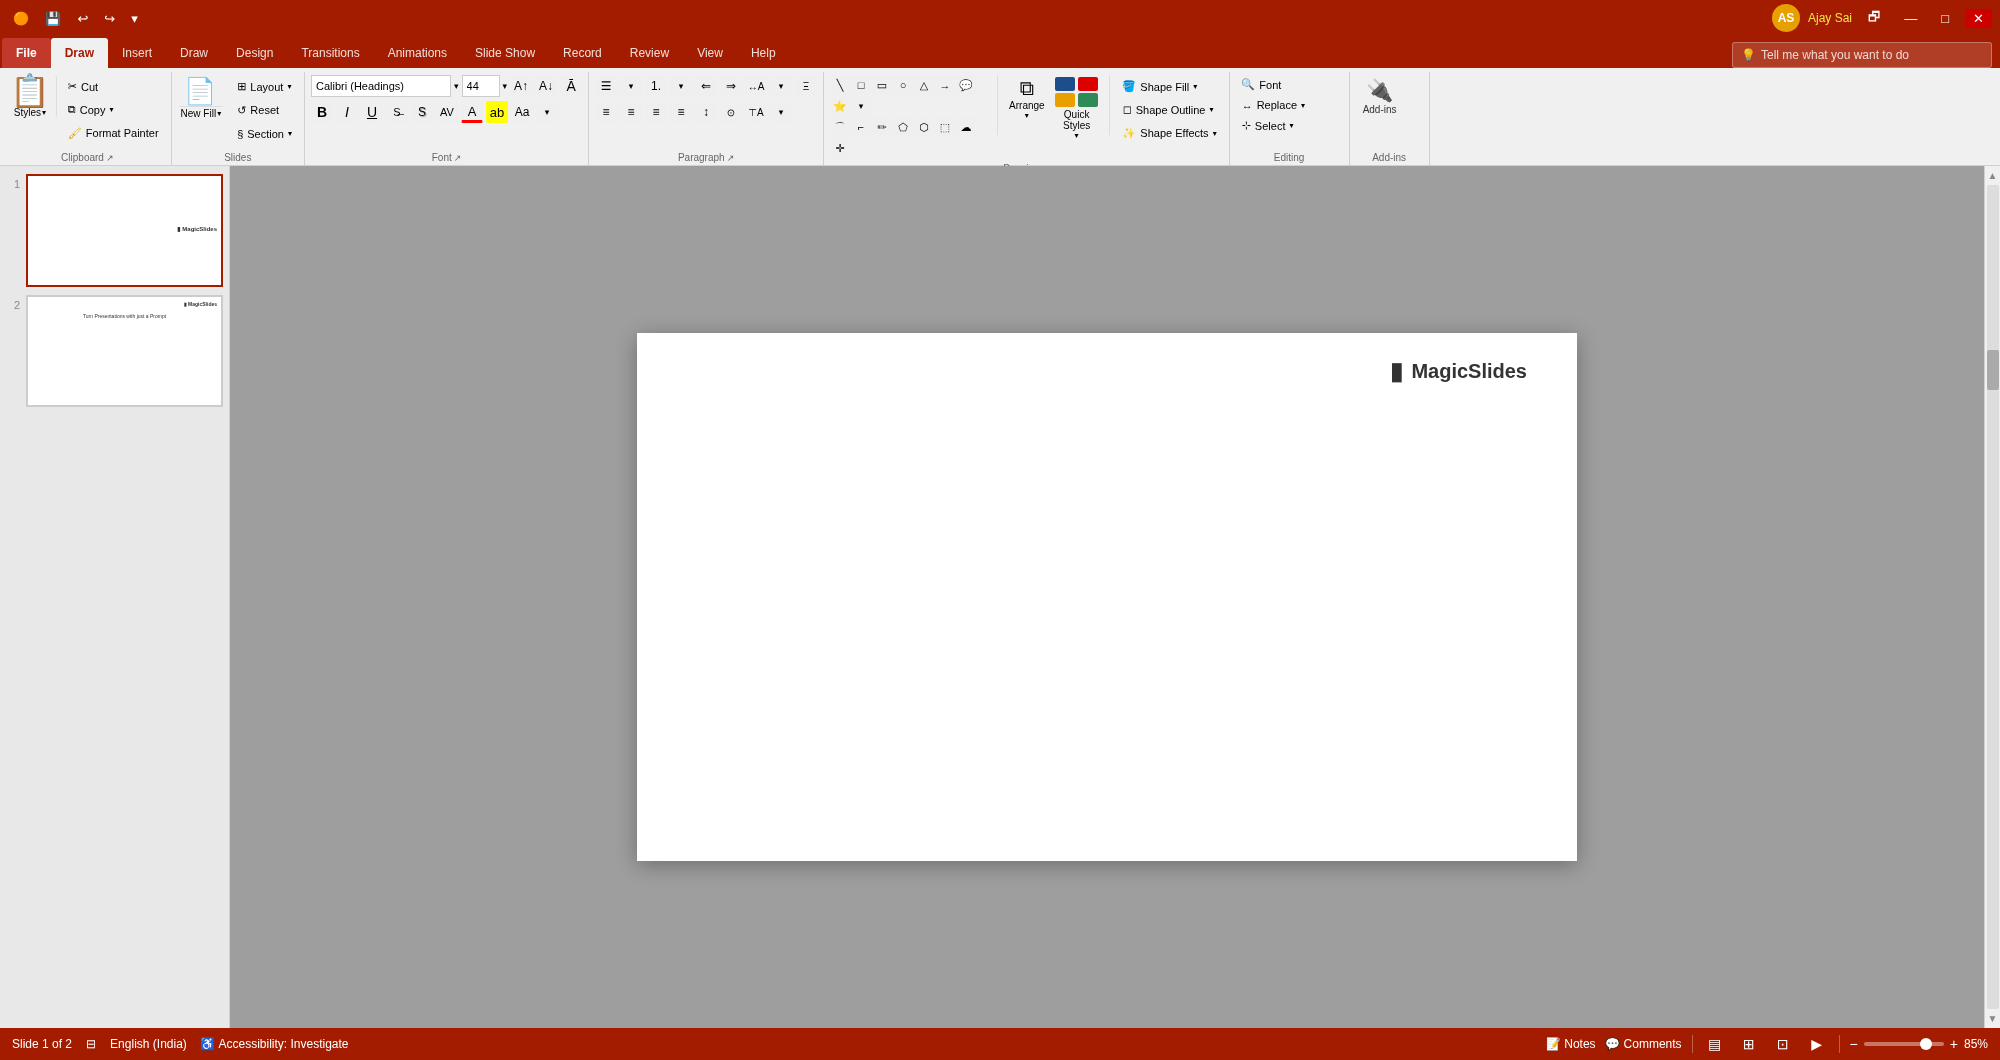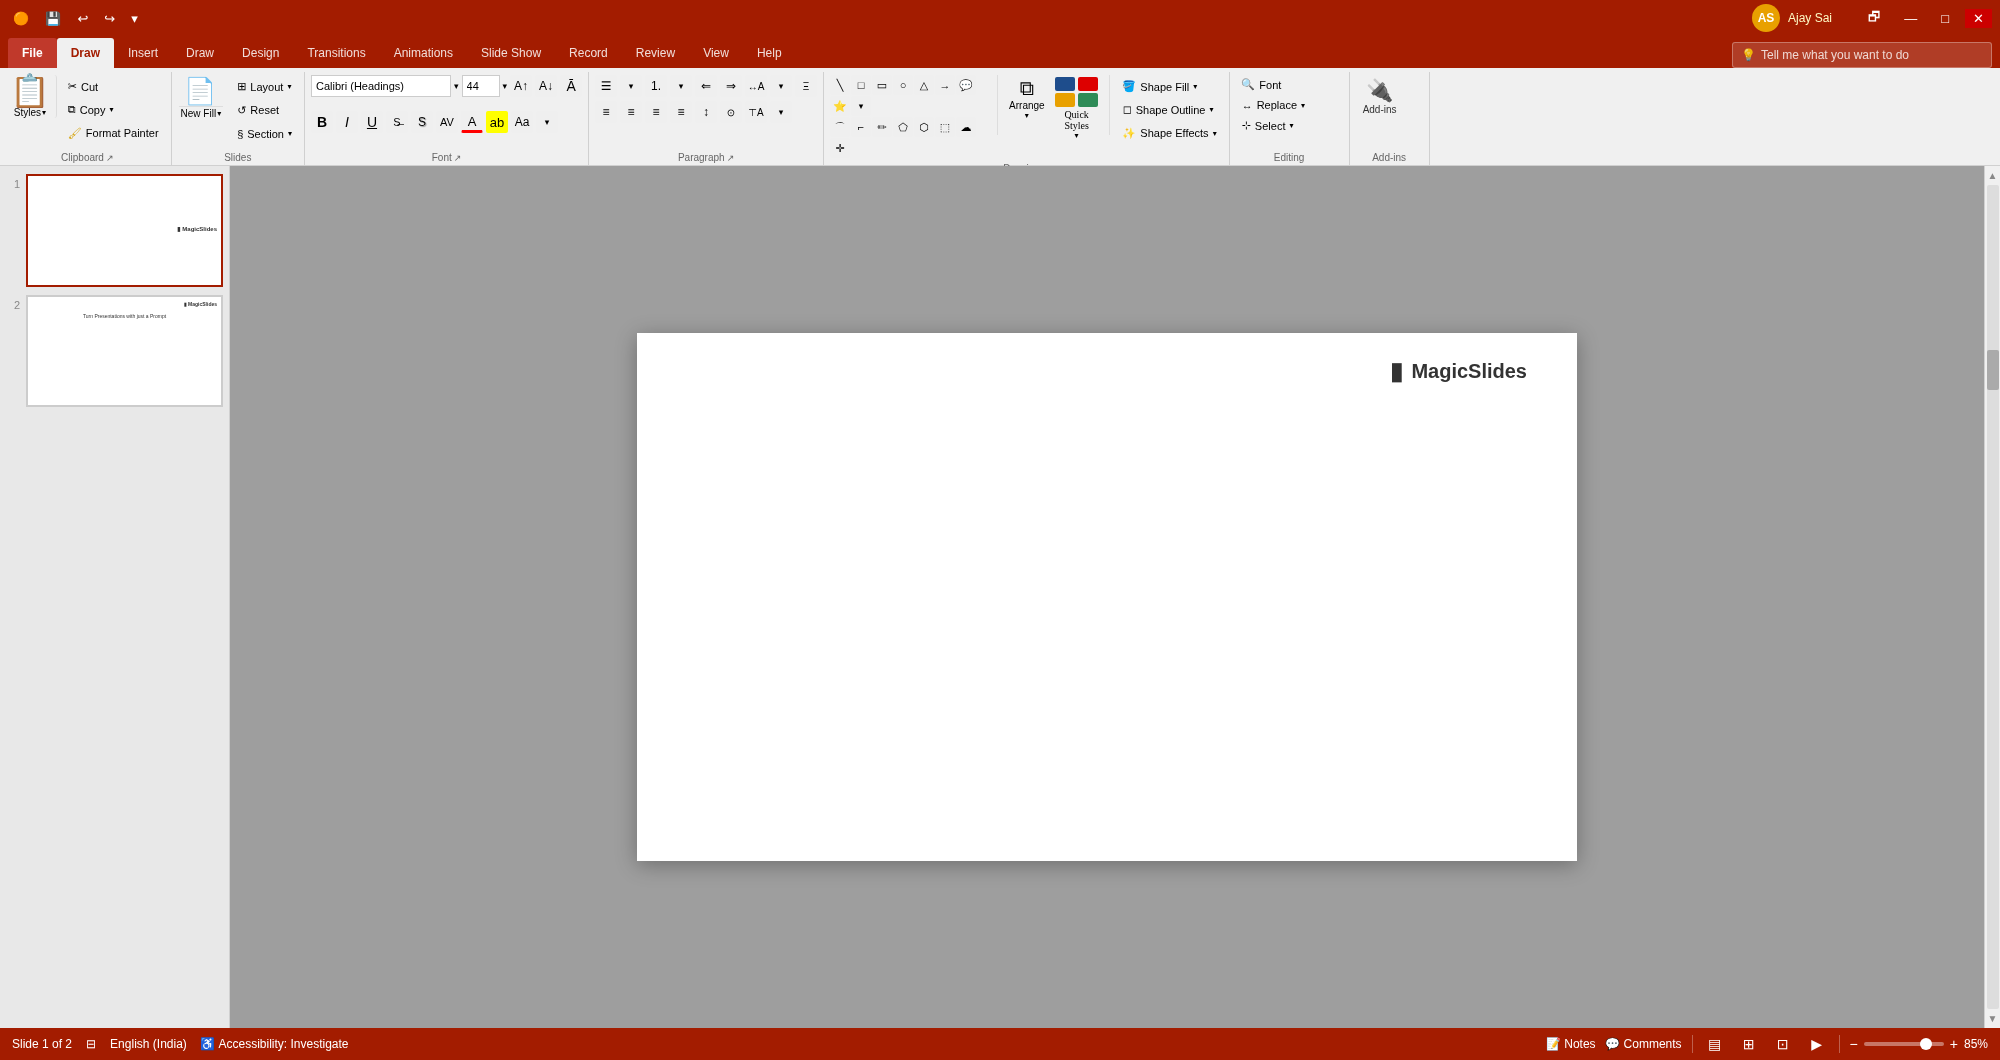--- a/index.html
+++ b/index.html
@@ -28,21 +28,21 @@
       width: 28px; height: 28px;
       display: flex; align-items: center; justify-content: center;
       font-size: 12px; font-weight: bold; color: white;
     }
 
     
     .ribbon-tabs {
       background: #a31c00;
       display: flex;
       align-items: flex-end;
-      padding-left: 8px;
+      padding-left: 2px;
       height: 32px;
     }
     .ribbon-tab {
       padding: 6px 14px;
       font-size: 12px;
       color: rgba(255,255,255,0.85);
       cursor: pointer;
       border-radius: 3px 3px 0 0;
       height: 30px;
       display: flex; align-items: center;
@@ -288,41 +288,40 @@
     .arrange-btn { display: flex; flex-direction: column; align-items: center; font-size: 10px; cursor: pointer; padding: 2px 4px; border-radius: 2px; }
 
     .quick-styles-box {
       width: 50px;
       display: flex;
       flex-direction: column;
       align-items: center;
       font-size: 10px;
       cursor: pointer;
       padding: 2px;
-      font-family: Liberation Serif, serif;
     }
     .qs-grid { display: grid; grid-template-columns: repeat(2, 1fr); gap: 2px; width: 44px; margin-bottom: 2px; }
     .qs-cell { width: 20px; height: 14px; border-radius: 2px; }
   </style>
 </head>
 <body>
 
 <div class="title-bar">
   <div class="title-bar-left">
     <button class="qat-btn">🟠</button>
     <button class="qat-btn">💾</button>
     <button class="qat-btn">↩</button>
     <button class="qat-btn">↪</button>
     <button class="qat-btn">▾</button>
   </div>
   <div class="title-bar-right">
     <div class="user-avatar">
       <span>AS</span>
     </div>
-    <span style="font-size:12px;color:#fef9c3;margin-right:20px;">Ajay Sai</span>
+    <span style="font-size:12px;color:#fde047;margin-right:0;">Ajay Sai</span>
     <button class="win-btn">🗗</button>
     <button class="win-btn">—</button>
     <button class="win-btn">□</button>
     <button class="win-btn" style="background:#c00;">✕</button>
   </div>
 </div>
 
 <div class="ribbon-tabs">
   <div class="ribbon-tab file-tab">File</div>
   <div class="ribbon-tab active">Draw</div>
@@ -407,21 +406,21 @@
           <span style="font-size:8px;">▾</span>
         </button>
       </div>
     </div>
     <div class="ribbon-group-label">
       <span>Slides</span>
     </div>
   </div>
 
   <div class="ribbon-group font-group">
-    <div class="ribbon-group-content" style="flex-direction:column;gap:12px;">
+    <div class="ribbon-group-content" style="flex-direction:column;gap:2px;">
 
       <div class="font-row">
         <input class="font-input" type="text" value="Calibri (Headings)" style="width: 140px;">
         <span style="font-size:9px;cursor:pointer;">▾</span>
         <input class="font-input font-size-input" type="text" value="44" style="width: 38px;">
         <span style="font-size:9px;cursor:pointer;">▾</span>
         <button class="font-btn" title="Increase Font Size">A↑</button>
         <button class="font-btn" title="Decrease Font Size">A↓</button>
         <button class="font-btn" title="Clear All Formatting" style="font-size:14px;">Ā</button>
       </div>

